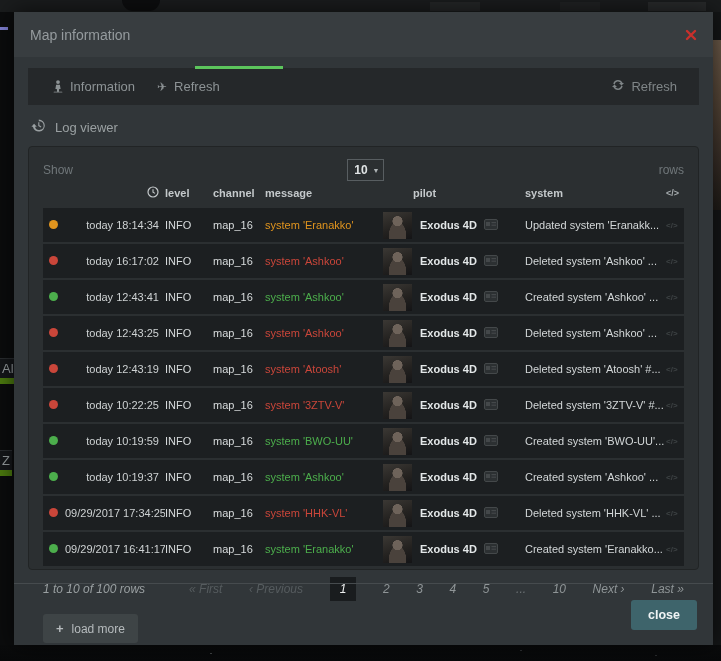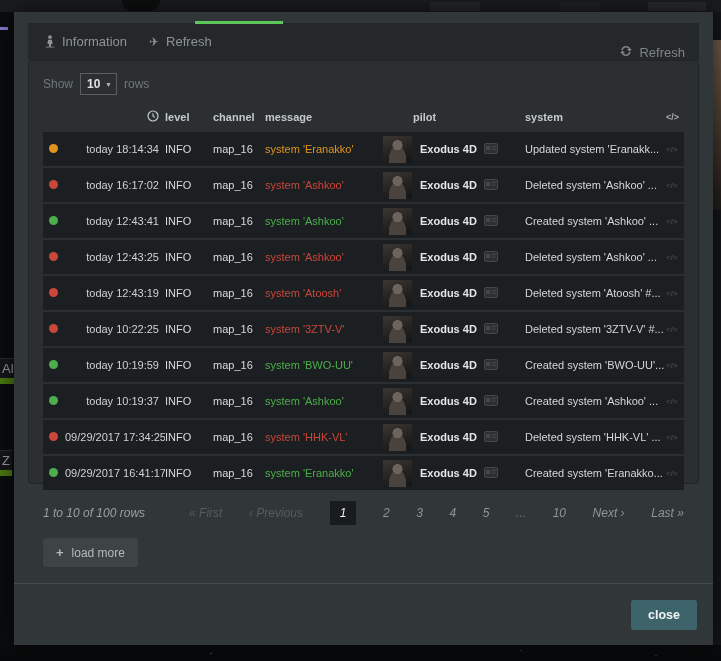--- a/index.html
+++ b/index.html
@@ -26,34 +26,34 @@
   .s1 { left:210px; top:8px; } .s2 { left:520px; top:5px; opacity:.4; } .s3 { left:655px; top:10px; opacity:.35; }
 
   
   .modal { position:absolute; left:14px; top:12px; width:699px; height:633px; background:#313639; box-shadow:0 0 22px rgba(0,0,0,.65); }
   .modal-header { height:45px; background:#383d40; display:flex; align-items:center; justify-content:space-between; padding:0 16px; }
   .modal-title { color:#959b9e; font-size:14px; }
   .close-x { cursor:pointer; display:flex; align-items:center; }
   .modal-body { padding:11px 14px 0; }
 
   
-  .tab-bar { position:relative; height:37px; background:#25282a; display:flex; align-items:flex-end; padding:0 6px; }
+  .tab-bar { position:relative; height:37px; background:#25282a; display:flex; align-items:center; padding:0 14px; }
   .active-line { position:absolute; top:-2px; left:167px; width:88px; height:3px; background:#5cc55c; }
   .tab { display:flex; align-items:center; gap:7px; padding:0 11px; height:100%; color:#8d9395; font-size:13px; cursor:pointer; }
   .tab .t-icon { display:flex; align-items:center; font-size:12px; }
   .tab.active { color:#5f9e99; }
   .beta { color:#e08a1a; font-size:11px; font-weight:bold; letter-spacing:.3px; }
   .refresh { margin-left:auto; display:flex; align-items:center; gap:7px; color:#7f8587; font-size:13px; padding:0 8px; cursor:pointer; }
 
   
   .section-head { display:flex; align-items:center; gap:9px; margin:13px 0 10px 3px; color:#9aa0a2; font-size:13px; }
 
   
   .panel { background:#2b2f31; border:1px solid #212425; border-radius:4px; padding:12px 14px 14px; height:424px; }
-  .controls { display:flex; align-items:center; color:#70777a; font-size:12px; margin-bottom:13px; }
+  .controls { display:flex; align-items:center; color:#70777a; font-size:12px; margin-bottom:3px;justify-content:space-between; }
   .page-select { display:flex; align-items:center; justify-content:space-between; width:37px; height:22px; border:1px solid #585e61; background:#2b2f31; color:#dfe3e4; font-size:12px; font-weight:bold; padding:0 4px 0 6px; margin:0 7px; cursor:pointer; }
   .caret { font-size:7px; color:#aeb3b5; }
   .search-box { margin-left:auto; display:flex; align-items:center; gap:9px; }
   .search-input { width:147px; height:25px; background:transparent; border:1px solid #5a6063; outline:none; color:#dfe3e4; font-size:12px; padding:0 6px; font-family:"Liberation Sans", sans-serif; }
 
   
   .grid { display:grid; grid-template-columns:22px 100px 48px 52px 118px 30px 112px 1fr 18px; align-items:center; }
   .thead { color:#c4c9cb; font-size:11px; font-weight:bold; padding:2px 0 8px; }
   .th-clock { display:flex; justify-content:flex-end; padding-right:6px; color:#c4c9cb; }
   .th-code { color:#a8aeb0; font-size:9px; font-weight:bold; }
@@ -108,20 +108,28 @@
 <div class="bg-right">
   <div class="bg-portrait"></div>
 </div>
 <div class="bg-space">
   <div class="star s1"></div>
   <div class="star s2"></div>
   <div class="star s3"></div>
 </div>
 
 <div class="modal">
+  <div class="modal-header">
+    <span class="modal-title">Map information</span>
+    <span class="close-x">
+      <svg width="12" height="12" viewBox="0 0 12 12">
+          <path d="M2 2 L10 10 M10 2 L2 10" stroke="#c9302c" stroke-width="2.4" stroke-linecap="round"></path>
+        </svg>
+    </span>
+  </div>
 
   <div class="modal-body">
     <div class="tab-bar">
       <div class="active-line"></div>
       <div class="tab">
         <span class="t-icon">
           <svg width="10" height="13" viewBox="0 0 10 13">
               <circle cx="5" cy="2.1" r="1.9" fill="#8d9395"></circle>
               <path d="M3.1 4.8h3.8l.7 4.2H6.2L5.8 12H4.2L3.8 9H2.4z" fill="#8d9395"></path>
               <rect x="0.6" y="11.6" width="8.8" height="1.2" rx=".6" fill="#8d9395" opacity=".6"></rect>
@@ -137,20 +145,29 @@
         <span class="t-icon">
           <svg width="12" height="12" viewBox="0 0 12 12">
               <path d="M6 1a5 5 0 0 1 4.58 3H12L9.5 6.5 7 4h1.9A3.5 3.5 0 0 0 2.6 5.4l-1.3-.7A5 5 0 0 1 6 1z" fill="#7f8587"></path>
               <path d="M6 11a5 5 0 0 1-4.58-3H0l2.5-2.5L5 8H3.1a3.5 3.5 0 0 0 6.3-1.4l1.3.7A5 5 0 0 1 6 11z" fill="#7f8587"></path>
             </svg>
         </span>
         <span>Refresh</span>
       </div>
     </div>
 
+    <div class="section-head">
+      <span>
+        <svg width="15" height="15" viewBox="0 0 15 15">
+            <path d="M7.8 1.6a6 6 0 1 1-5.9 7.2H.4l2.7-3 2.7 3H4a4.4 4.4 0 1 0 3.8-5.6z" fill="#9aa0a2"></path>
+            <path d="M7.8 4.2v3.4l2.3 1.3" stroke="#9aa0a2" stroke-width="1.1" fill="none"></path>
+          </svg>
+      </span>
+      <span>Log viewer</span>
+    </div>
 
     <div class="panel">
       <div class="controls">
         <span>Show</span>
         <div class="page-select">
           <span>10</span>
           <span class="caret">▼</span>
         </div>
         <span>rows</span>
       </div>

